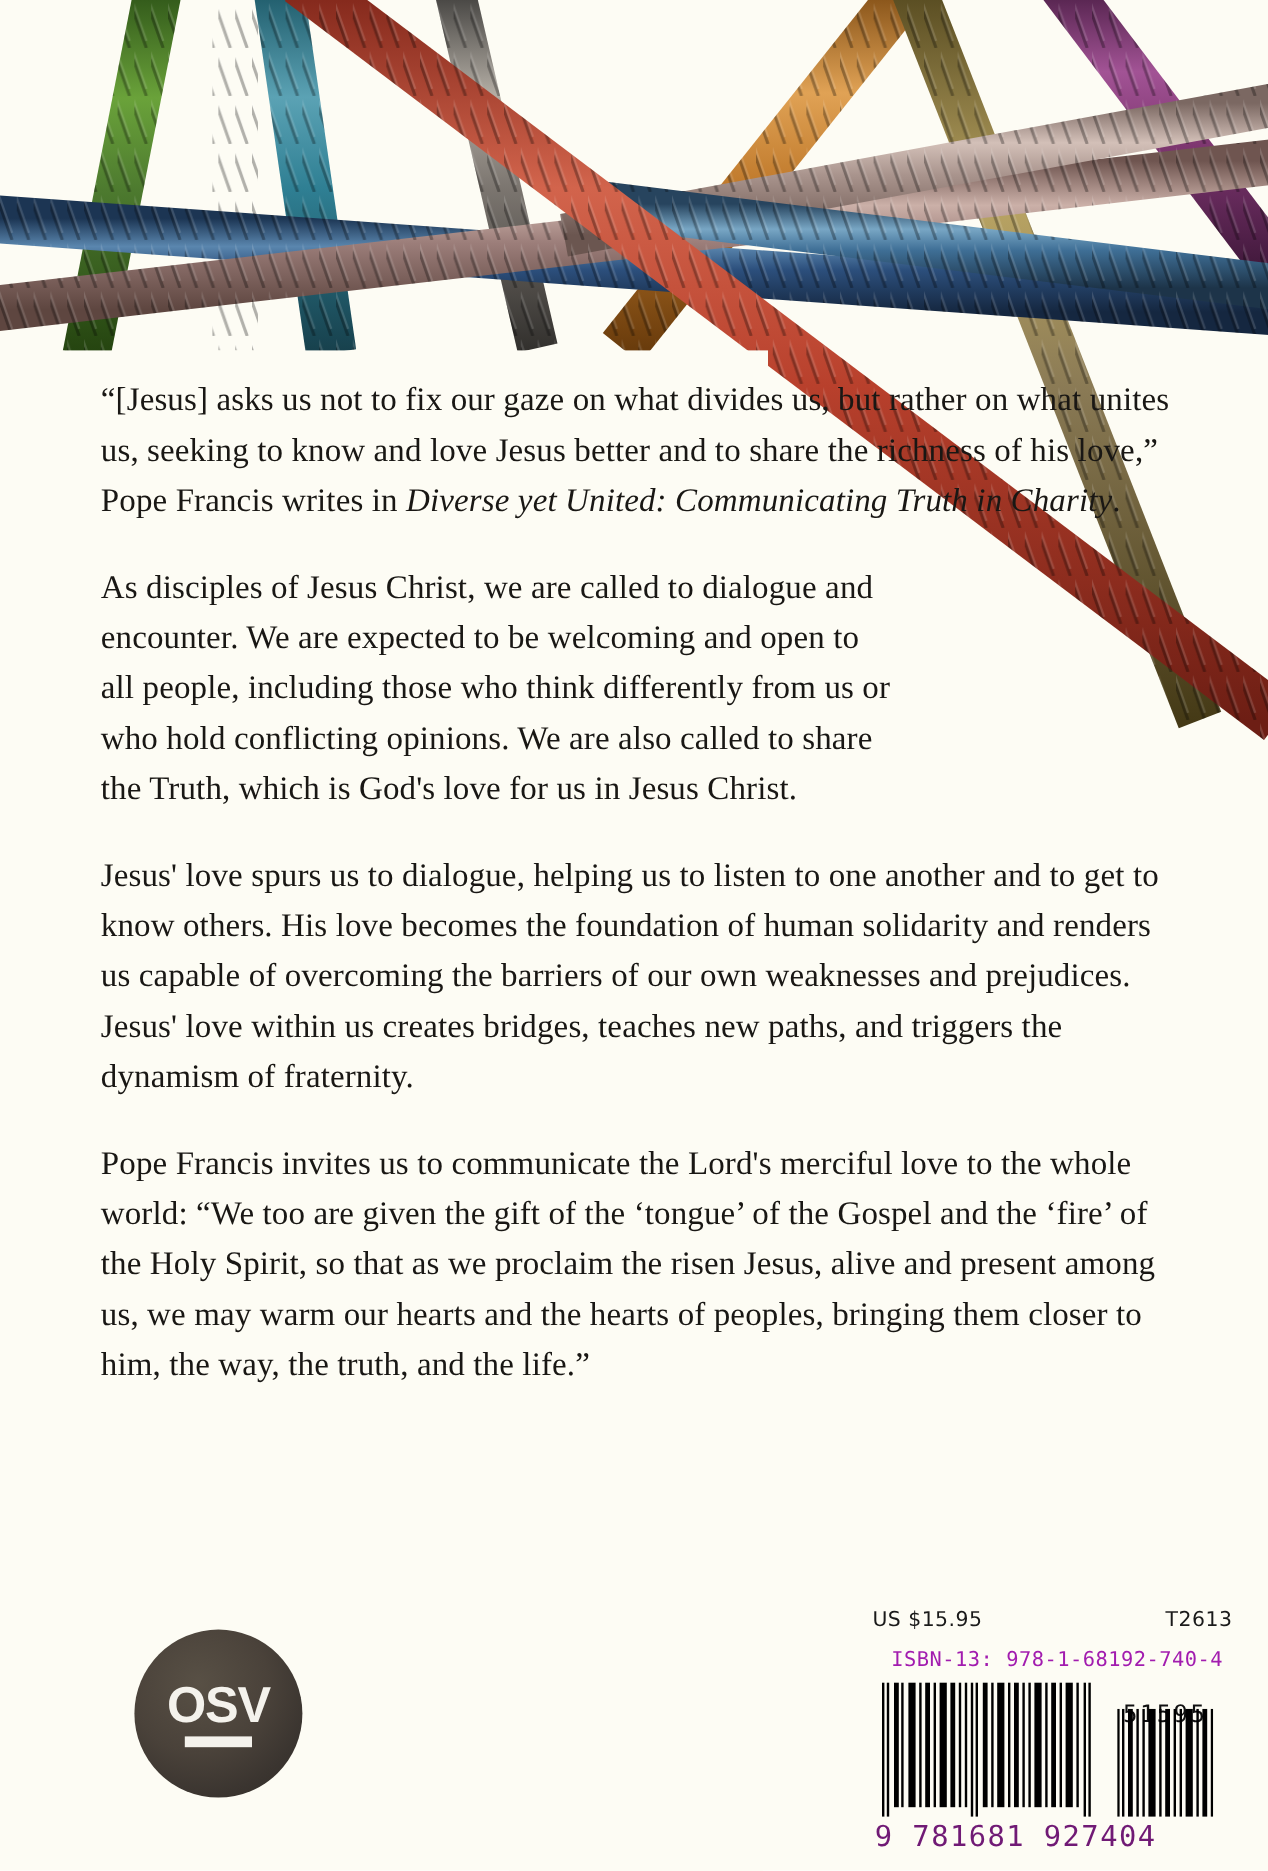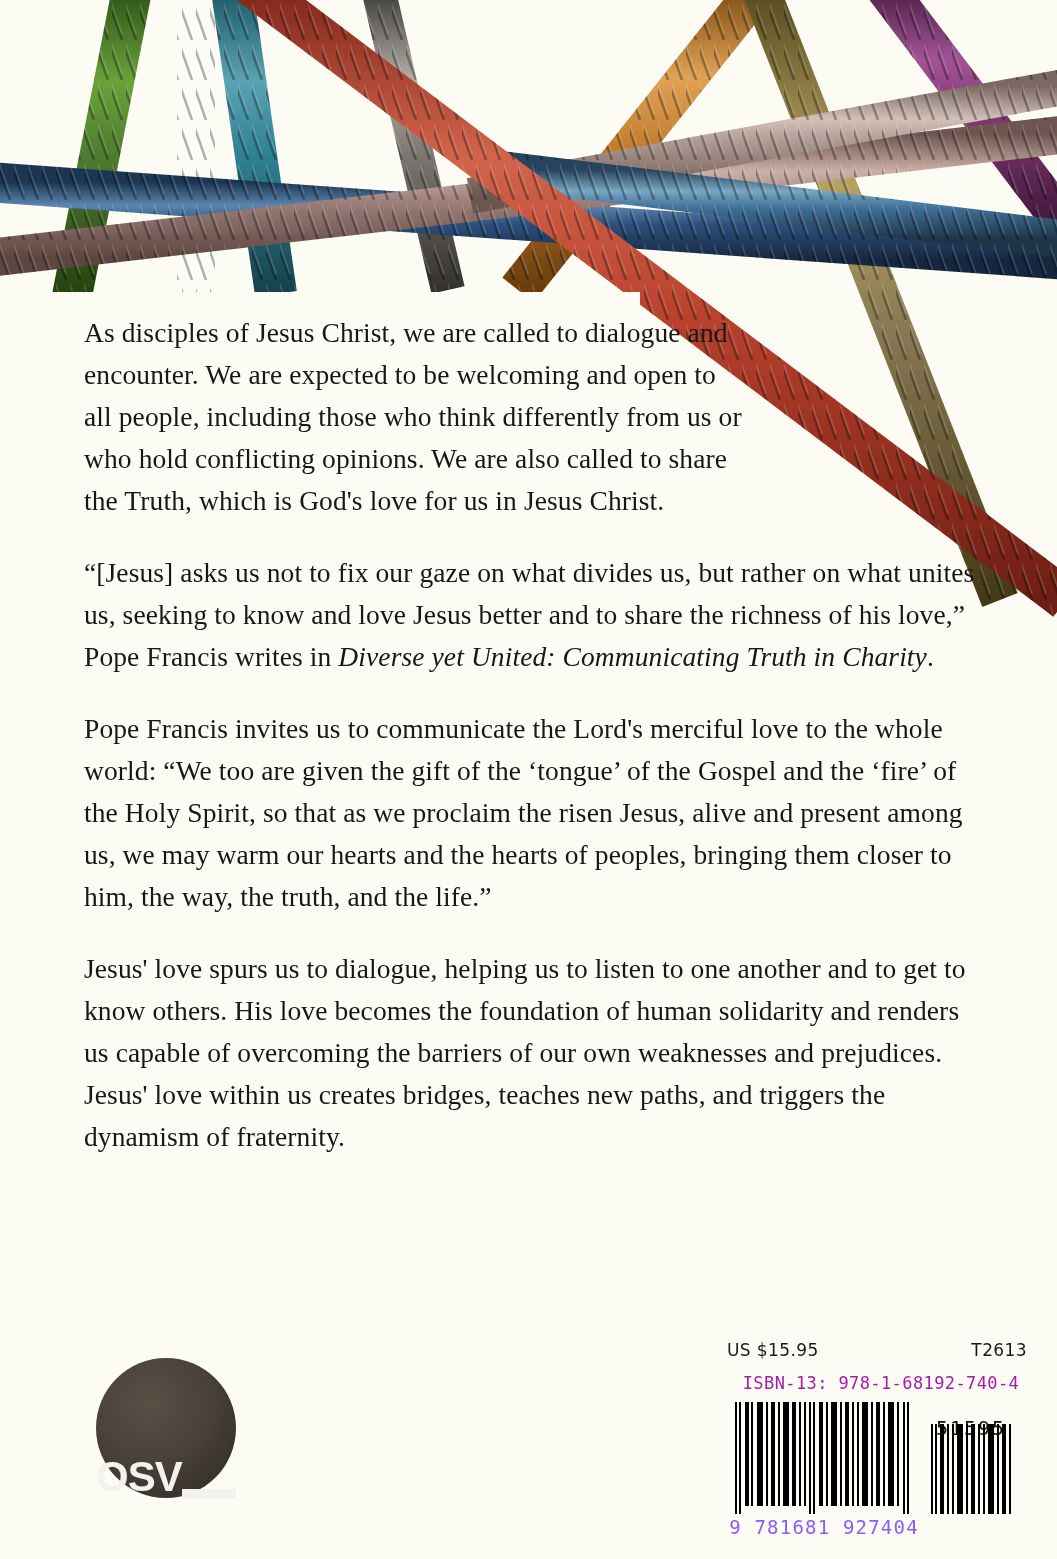--- a/index.html
+++ b/index.html
@@ -53,28 +53,29 @@
     position: absolute;
     left: 0;
     top: 1330px;
     width: 1057px;
     height: 229px;
   }
 
   
   .osv-logo {
     position: absolute;
-    left: 96px;
+    left: 112px;
     top: 28px;
     width: 140px;
     height: 140px;
     border-radius: 50%;
     background: radial-gradient(circle at 38% 32%, #585045 0%, #4a423a 45%, #3b3530 72%, #2f2a26 100%);
     display: flex;
-    align-items: flex-end;
+    flex-direction: column;
+    align-items: center;
     justify-content: center;
   }
   .osv-logo .osv-text {
     color: #f4f2ec;
     font-family: "Liberation Sans", sans-serif;
     font-weight: bold;
     font-size: 42px;
     letter-spacing: -1px;
     line-height: 1;
   }
@@ -148,23 +149,23 @@
     letter-spacing: 2px;
     color: #111;
   }
   .bc-main-digits {
     position: absolute;
     left: -6px;
     top: 118px;
     width: 190px;
     text-align: center;
     font-family: "DejaVu Sans Mono", monospace;
-    font-size: 19px;
+    font-size: 24px;
     letter-spacing: 1.2px;
-    color: #8b5cf6;
+    color: #701a75;
     white-space: nowrap;
   }
   .bars { display: block; width: 100%; height: 100%; }
 </style>
 </head>
 <body>
 
 <div class="page">
 
   <div class="rope-art">
@@ -316,27 +317,27 @@
         <path d="M 250 -16 L 1066 600" stroke="url(#twist)" stroke-width="42" fill="none"></path>
       </g>
 
       <rect x="0" y="292" width="640" height="40" fill="#fdfcf4"></rect>
       <rect x="0" y="296" width="1057" height="6" fill="#fdfcf4" opacity="0"></rect>
     </svg>
   </div>
 
   <div class="copy">
 
+    <p class="para p2"><span>“[Jesus] asks us not to fix our gaze on what divides us, but rather on what unites us, seeking to know and love Jesus better and to share the richness of his love,” Pope Francis writes in </span><i>Diverse yet United: Communicating Truth in Charity</i><span>.</span></p>
+
     <p class="para p1">As disciples of Jesus Christ, we are called to dialogue and encounter. We are expected to be welcoming and open to all people, including those who think differently from us or who hold conflicting opinions. We are also called to share the Truth, which is God's love for us in Jesus Christ.</p>
 
-    <p class="para p2"><span>“[Jesus] asks us not to fix our gaze on what divides us, but rather on what unites us, seeking to know and love Jesus better and to share the richness of his love,” Pope Francis writes in </span><i>Diverse yet United: Communicating Truth in Charity</i><span>.</span></p>
+    <p class="para p3">Jesus' love spurs us to dialogue, helping us to listen to one another and to get to know others. His love becomes the foundation of human solidarity and renders us capable of overcoming the barriers of our own weaknesses and prejudices. Jesus' love within us creates bridges, teaches new paths, and triggers the dynamism of fraternity.</p>
 
     <p class="para p4">Pope Francis invites us to communicate the Lord's merciful love to the whole world: “We too are given the gift of the ‘tongue’ of the Gospel and the ‘fire’ of the Holy Spirit, so that as we proclaim the risen Jesus, alive and present among us, we may warm our hearts and the hearts of peoples, bringing them closer to him, the way, the truth, and the life.”</p>
-
-    <p class="para p3">Jesus' love spurs us to dialogue, helping us to listen to one another and to get to know others. His love becomes the foundation of human solidarity and renders us capable of overcoming the barriers of our own weaknesses and prejudices. Jesus' love within us creates bridges, teaches new paths, and triggers the dynamism of fraternity.</p>
 
   </div>
 
   <div class="footer">
 
     <div class="osv-logo">
       <div class="osv-text">OSV</div>
       <div class="osv-rule"></div>
     </div>
 

